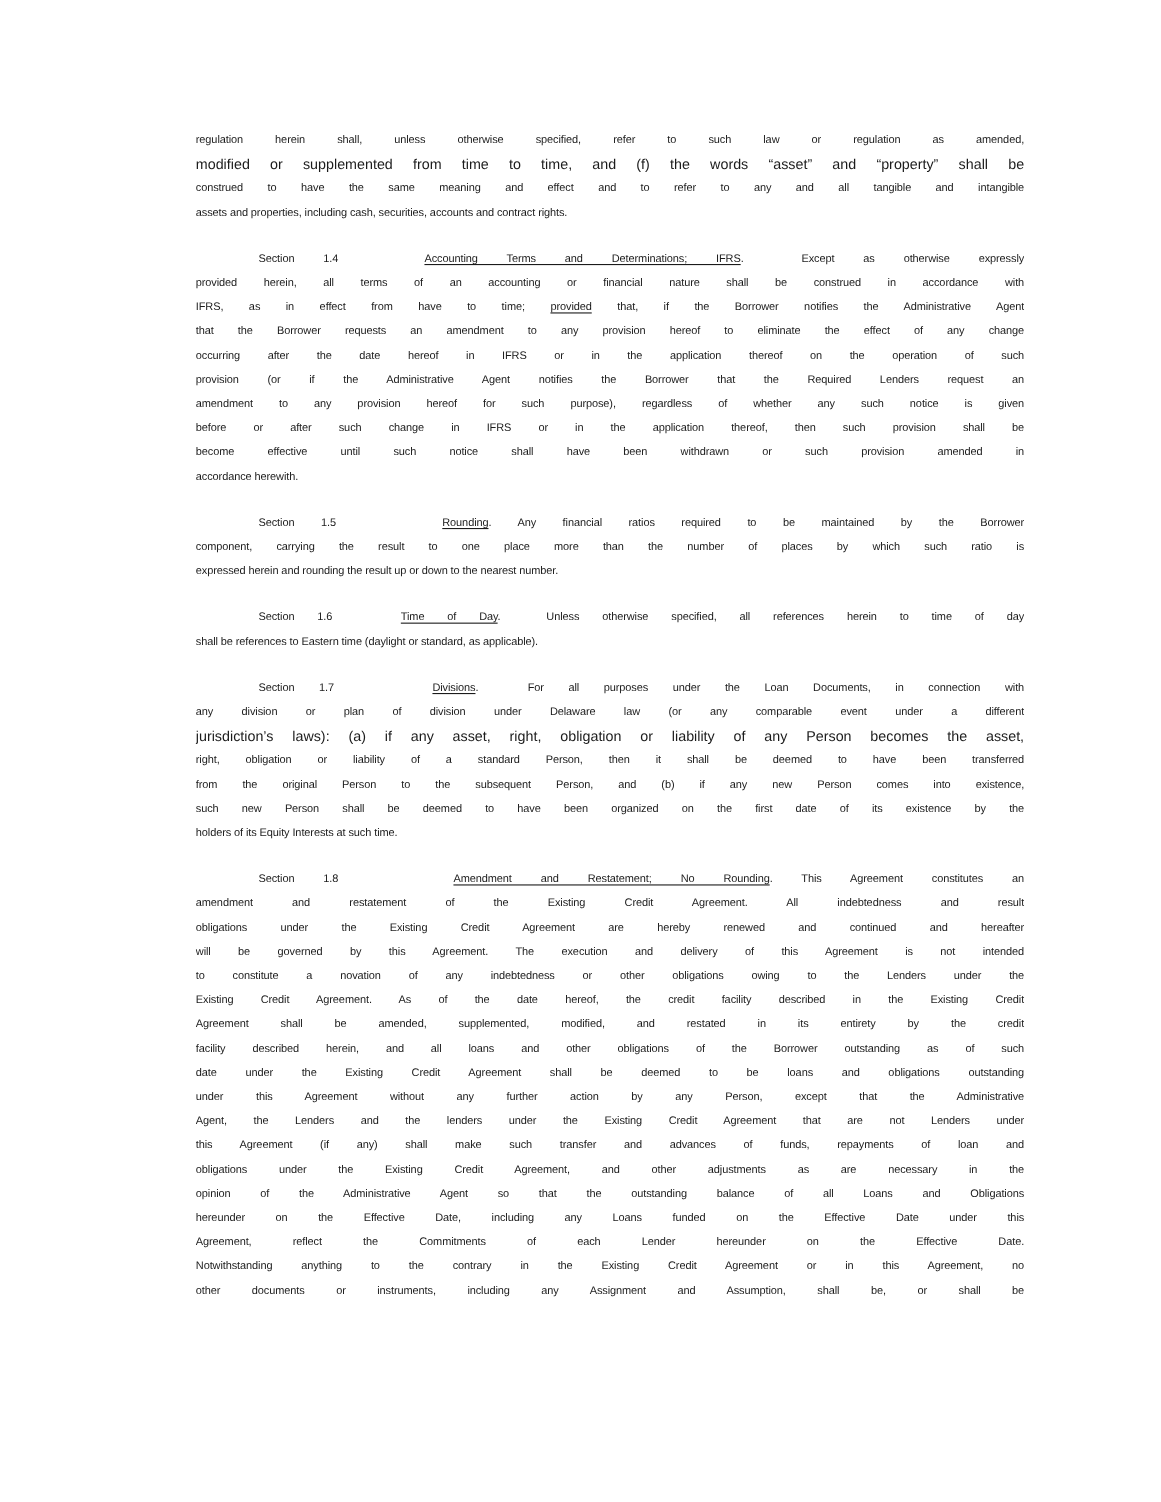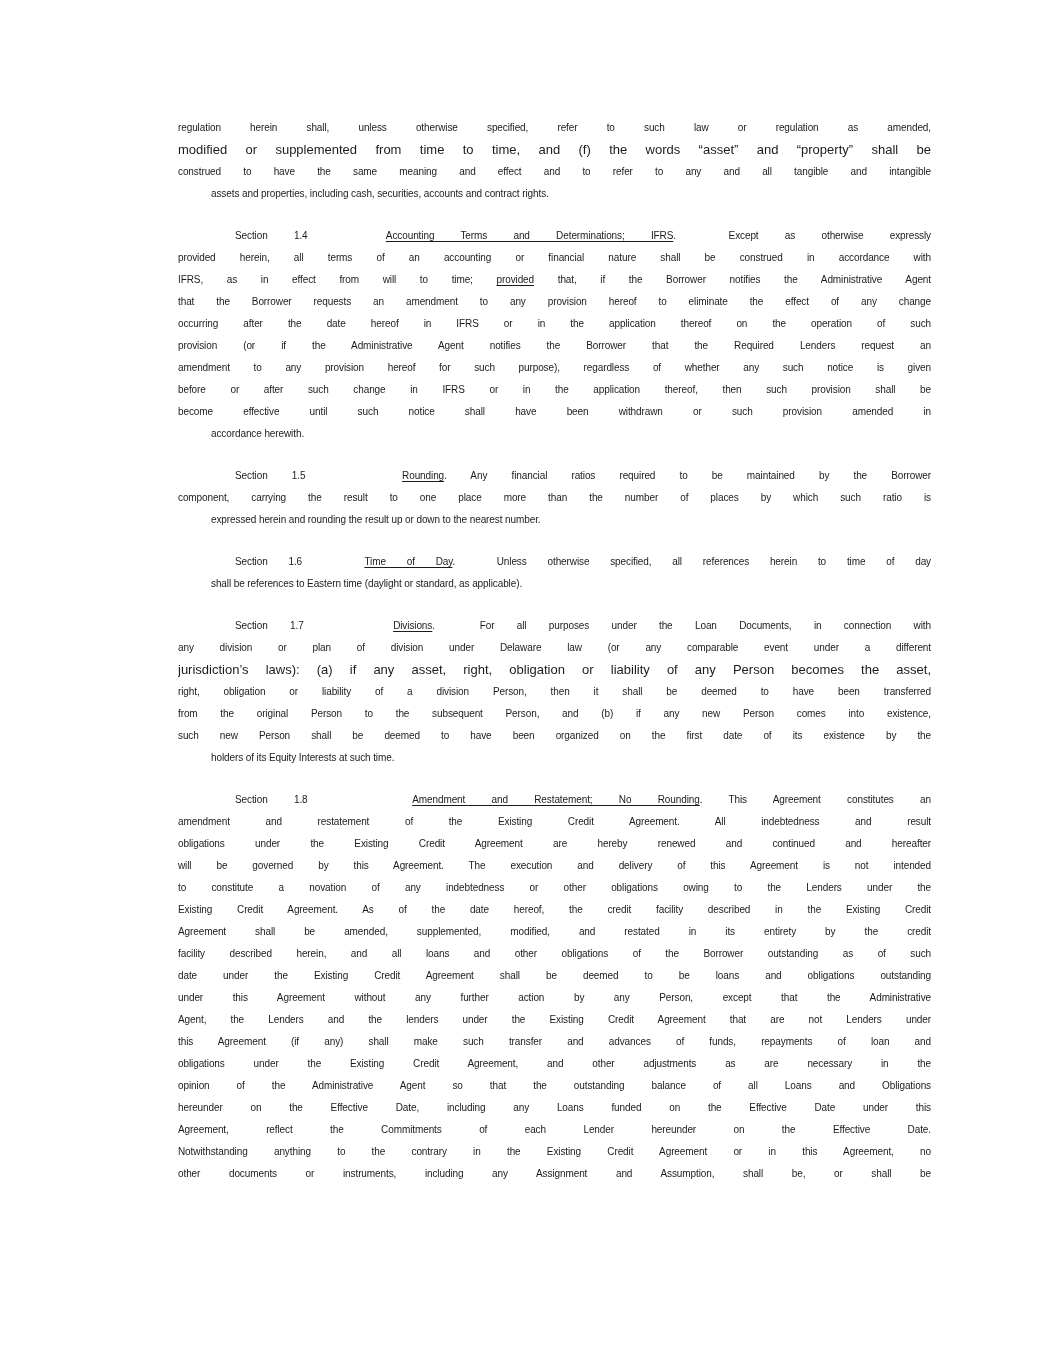--- a/index.html
+++ b/index.html
@@ -32,21 +32,20 @@
     overflow: hidden;
     text-align: justify;
     text-align-last: justify;
     -moz-text-align-last: justify;
     text-justify: inter-word;
     letter-spacing: -0.1px;
     white-space: normal;
   }
   .line.endline {
     text-align-last: left;
-    margin-left: 33px;
     -moz-text-align-last: left;
   }
   .line.serif {
     font-family: Liberation Sans, sans-serif;
     font-size: 13px;
     letter-spacing: 0;
   }
   .line.indent {
     padding-left: 57px;
   }
@@ -62,21 +61,21 @@
   <div class="text-block" style="color: rgb(27, 27, 27);">
       <div class="para">
         <div class="line"><span class="">regulation herein shall, unless otherwise specified, refer to such law or regulation as amended,</span></div>
         <div class="line serif"><span class="">modified or supplemented from time to time, and (f) the words “asset” and “property” shall be</span></div>
         <div class="line"><span class="">construed to have the same meaning and effect and to refer to any and all tangible and intangible</span></div>
         <div class="line endline"><span class="">assets and properties, including cash, securities, accounts and contract rights.</span></div>
       </div>
       <div class="para">
         <div class="line indent"><span class="">Section 1.4&nbsp;&nbsp; </span><span class="u">Accounting Terms and Determinations; IFRS</span><span class="">.&nbsp; Except as otherwise expressly</span></div>
         <div class="line"><span class="">provided herein, all terms of an accounting or financial nature shall be construed in accordance with</span></div>
-        <div class="line"><span class="">IFRS, as in effect from will to time; </span><span class="u">provided</span><span class=""> that, if the Borrower notifies the Administrative Agent</span></div>
+        <div class="line"><span class="">IFRS, as in effect from have to time; </span><span class="u">provided</span><span class=""> that, if the Borrower notifies the Administrative Agent</span></div>
         <div class="line"><span class="">that the Borrower requests an amendment to any provision hereof to eliminate the effect of any change</span></div>
         <div class="line"><span class="">occurring after the date hereof in IFRS or in the application thereof on the operation of such</span></div>
         <div class="line"><span class="">provision (or if the Administrative Agent notifies the Borrower that the Required Lenders request an</span></div>
         <div class="line"><span class="">amendment to any provision hereof for such purpose), regardless of whether any such notice is given</span></div>
         <div class="line"><span class="">before or after such change in IFRS or in the application thereof, then such provision shall be</span></div>
         <div class="line"><span class="">become effective until such notice shall have been withdrawn or such provision amended in</span></div>
         <div class="line endline"><span class="">accordance herewith.</span></div>
       </div>
       <div class="para">
         <div class="line indent"><span class="">Section 1.5&nbsp;&nbsp;&nbsp; </span><span class="u">Rounding</span><span class="">. Any financial ratios required to be maintained by the Borrower</span></div>
@@ -84,21 +83,21 @@
         <div class="line endline"><span class="">expressed herein and rounding the result up or down to the nearest number.</span></div>
       </div>
       <div class="para">
         <div class="line indent"><span class="">Section 1.6&nbsp;&nbsp; </span><span class="u">Time of Day</span><span class="">.&nbsp; Unless otherwise specified, all references herein to time of day</span></div>
         <div class="line endline"><span class="">shall be references to Eastern time (daylight or standard, as applicable).</span></div>
       </div>
       <div class="para">
         <div class="line indent"><span class="">Section 1.7&nbsp;&nbsp;&nbsp; </span><span class="u">Divisions</span><span class="">.&nbsp; For all purposes under the Loan Documents, in connection with</span></div>
         <div class="line"><span class="">any division or plan of division under Delaware law (or any comparable event under a different</span></div>
         <div class="line serif"><span class="">jurisdiction’s laws): (a) if any asset, right, obligation or liability of any Person becomes the asset,</span></div>
-        <div class="line"><span class="">right, obligation or liability of a division Person, then it shall be deemed to have been transferred</span></div>
+        <div class="line"><span class="">right, obligation or liability of a standard Person, then it shall be deemed to have been transferred</span></div>
         <div class="line"><span class="">from the original Person to the subsequent Person, and (b) if any new Person comes into existence,</span></div>
         <div class="line"><span class="">such new Person shall be deemed to have been organized on the first date of its existence by the</span></div>
         <div class="line endline"><span class="">holders of its Equity Interests at such time.</span></div>
       </div>
       <div class="para">
         <div class="line indent"><span class="">Section 1.8&nbsp;&nbsp;&nbsp; </span><span class="u">Amendment and Restatement; No Rounding</span><span class="">. This Agreement constitutes an</span></div>
         <div class="line"><span class="">amendment and restatement of the Existing Credit Agreement. All indebtedness and result</span></div>
         <div class="line"><span class="">obligations under the Existing Credit Agreement are hereby renewed and continued and hereafter</span></div>
         <div class="line"><span class="">will be governed by this Agreement. The execution and delivery of this Agreement is not intended</span></div>
         <div class="line"><span class="">to constitute a novation of any indebtedness or other obligations owing to the Lenders under the</span></div>

